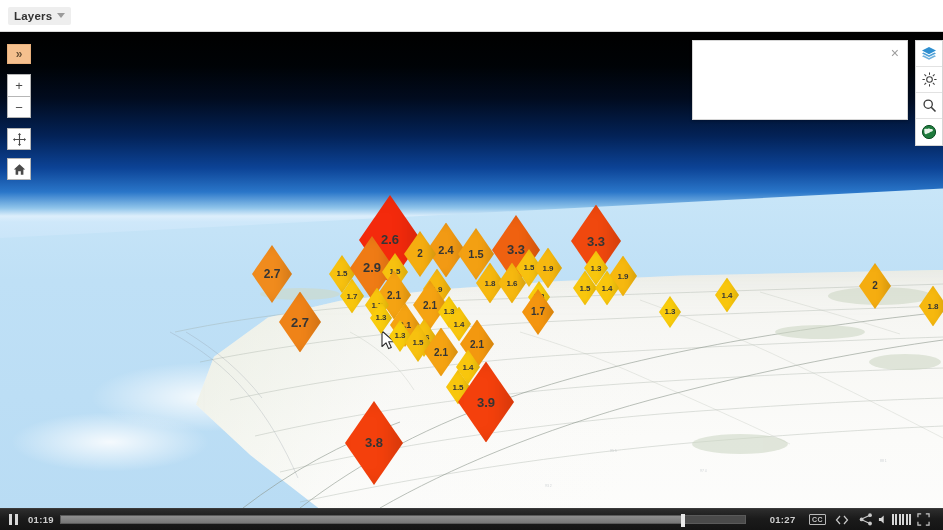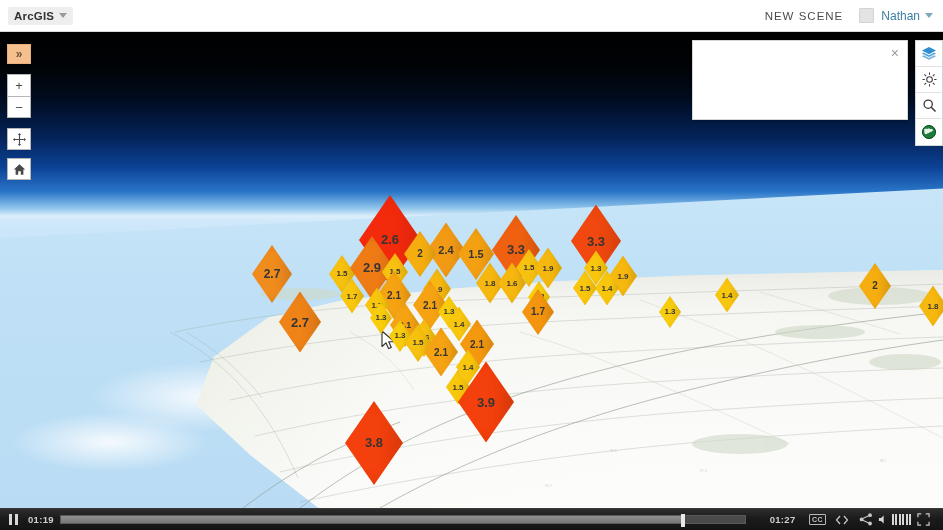--- a/index.html
+++ b/index.html
@@ -269,30 +269,22 @@
     padding: 1px 2px; line-height: 7px; letter-spacing: .5px;
   }
 </style>
 </head>
 <body>
 
 <div id="app">
 
   <div id="header">
     <div id="brand">
-      <span class="brand-text">ArcGIS</span>
+      <span class="brand-text">Layers</span>
       <span class="caret-down"></span>
-    </div>
-    <div id="header-right">
-      <div id="new-scene">NEW SCENE</div>
-      <div id="user-block">
-        <div id="avatar"></div>
-        <span id="username">Nathan</span>
-        <span class="caret-down"></span>
-      </div>
     </div>
   </div>
 
   <div id="scene">
     <div id="horizon-glow"></div>
     <div id="ocean"></div>
     <div class="cloud" style="left:90px;top:330px;width:230px;height:70px;"></div>
     <div class="cloud" style="left:10px;top:380px;width:200px;height:60px;"></div>
     <div id="land"></div>
 

